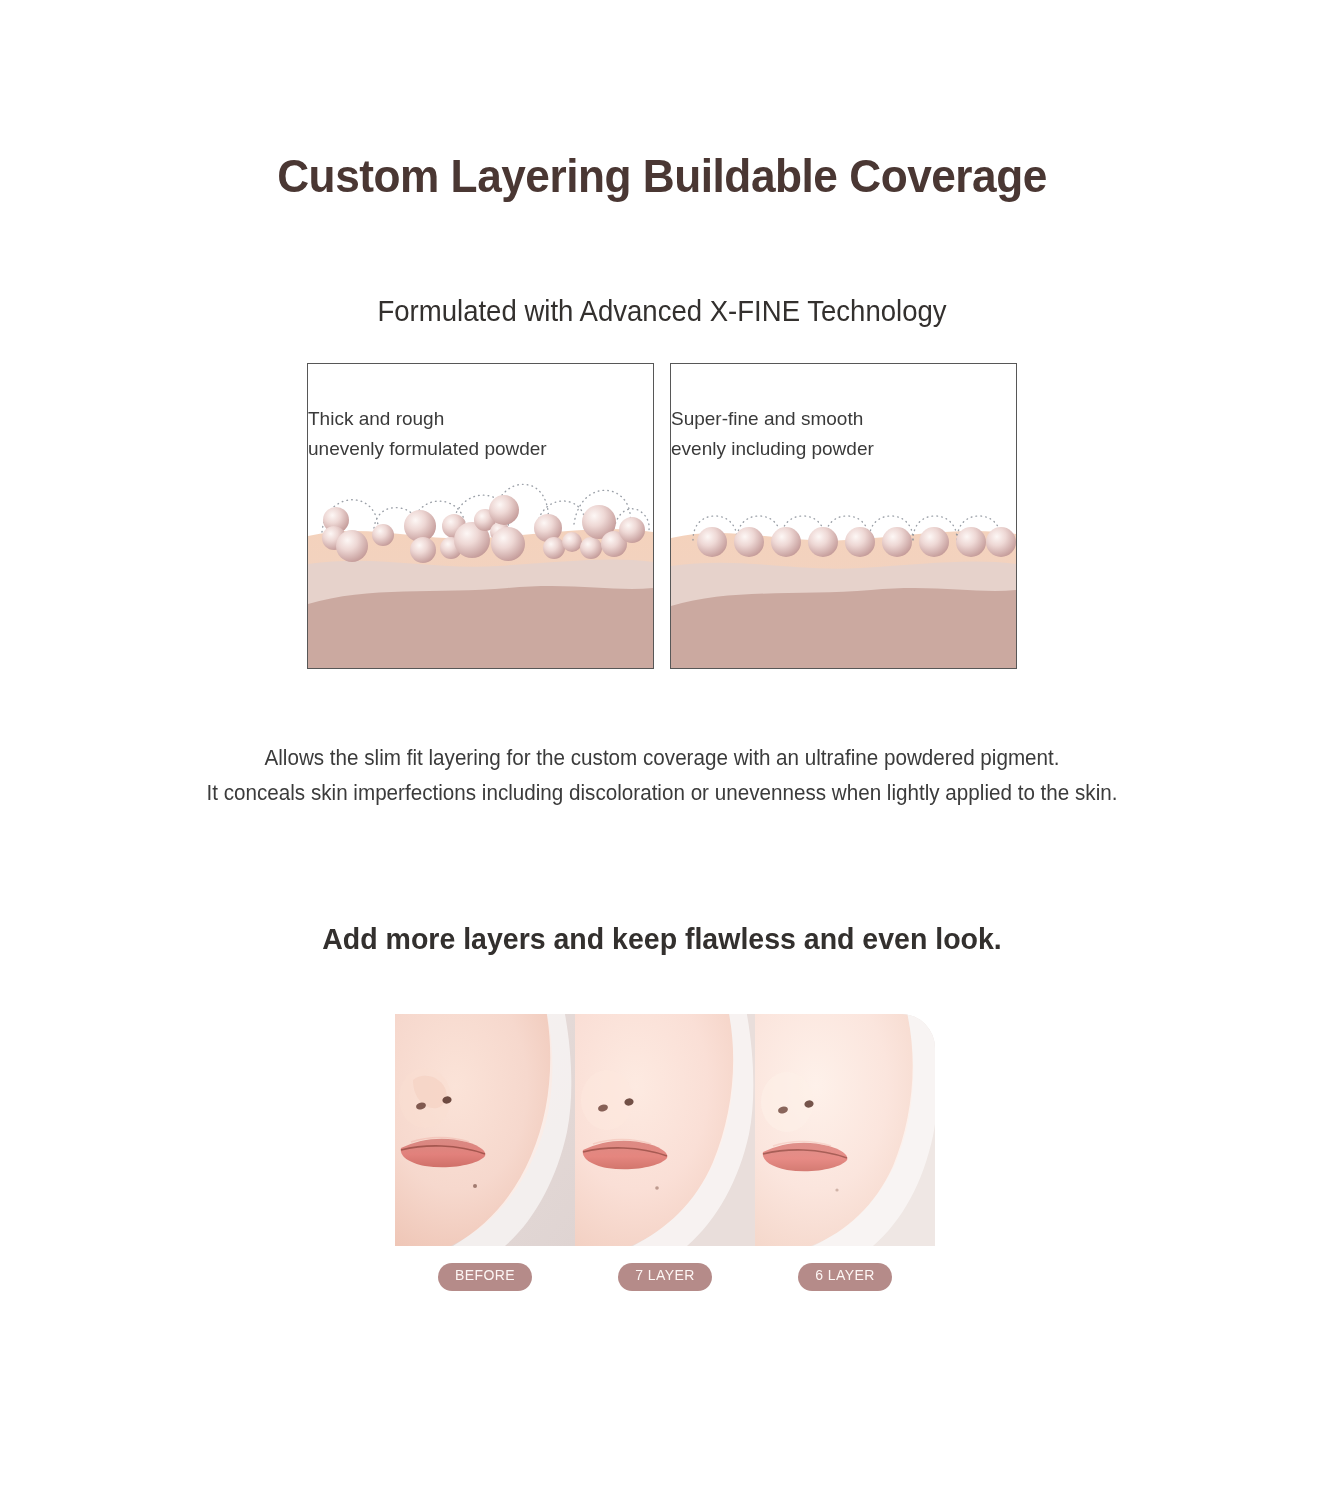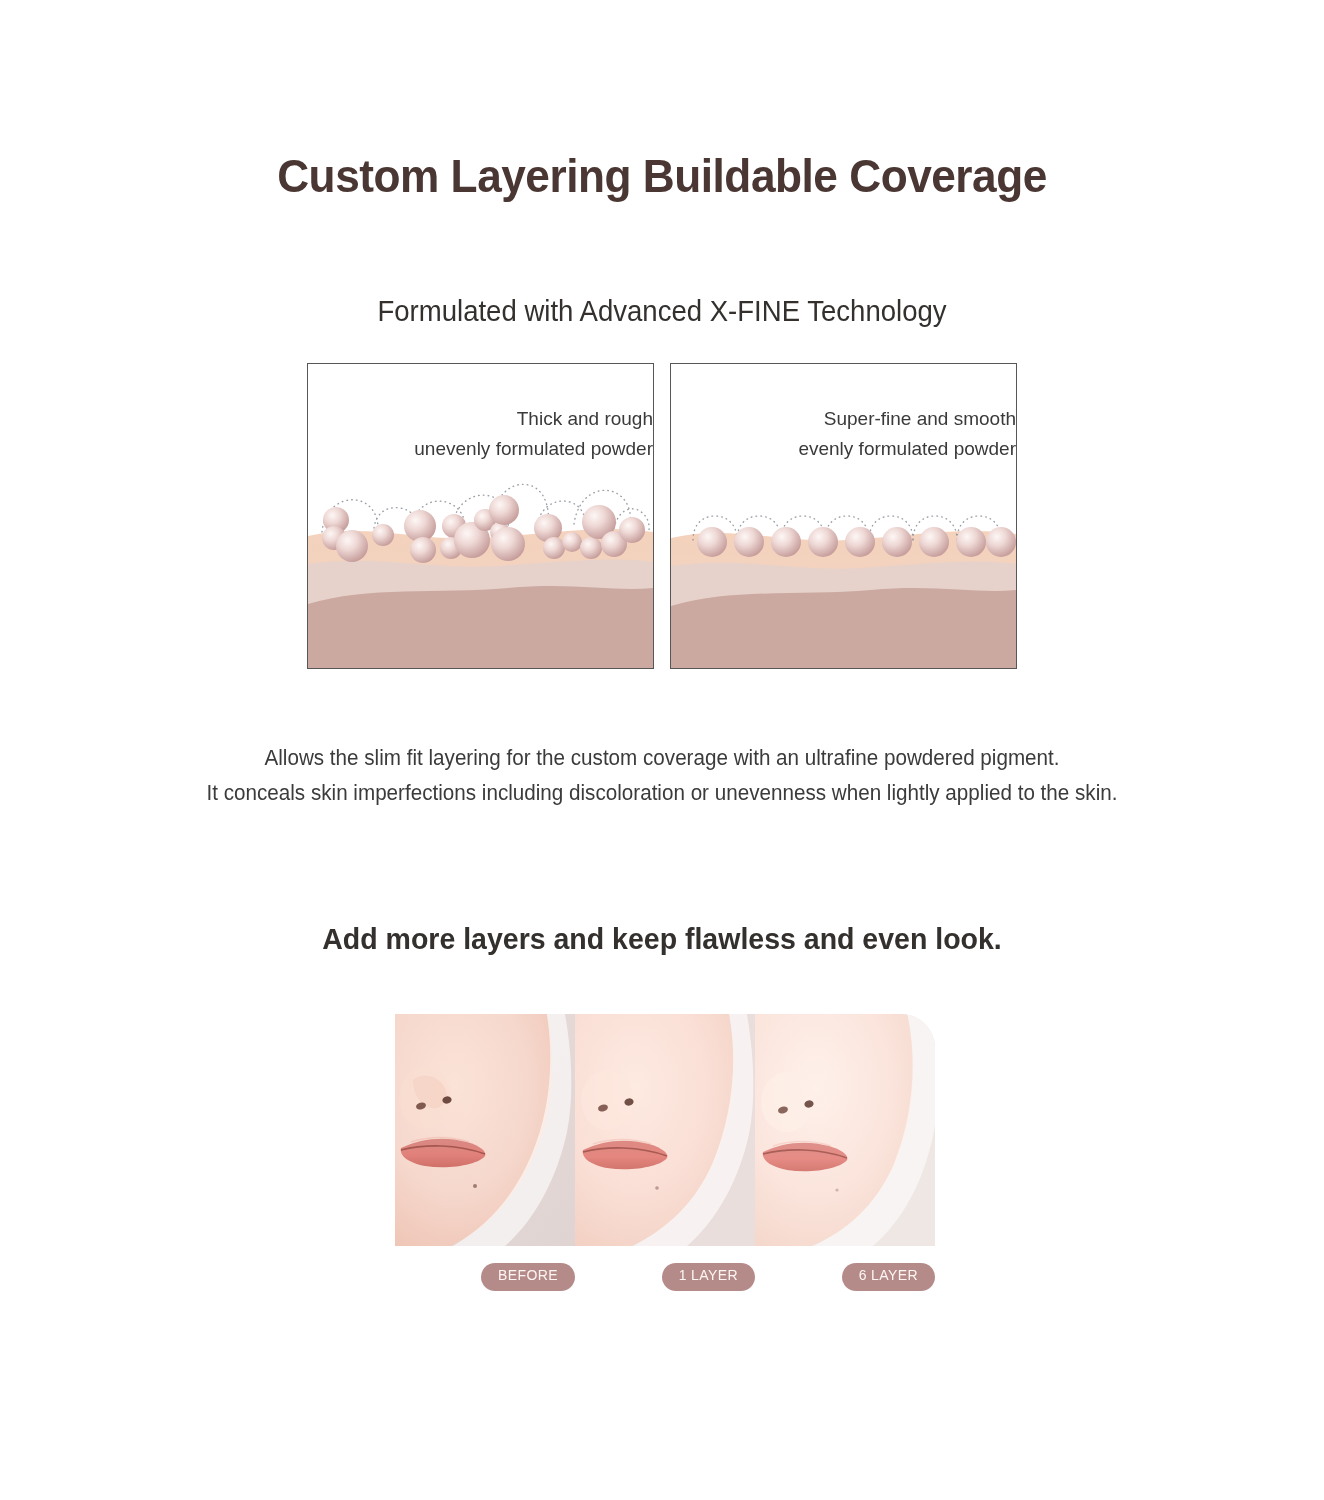--- a/index.html
+++ b/index.html
@@ -58,21 +58,21 @@
     border: 1px solid #575757;
     background: #ffffff;
     overflow: hidden;
     box-sizing: border-box;
   }
   .panel-caption {
     position: absolute;
     top: 40px;
     left: 0;
     width: 100%;
-    text-align: right;
+    text-align: left;
     font-size: 19px;
     line-height: 30px;
     color: #3a3a3a;
     z-index: 5;
     white-space: pre-line;
   }
 
   
   .skin-svg {
     position: absolute;
@@ -144,21 +144,21 @@
     position: absolute;
     top: 1263px;
     left: 395px;
     width: 540px;
     height: 28px;
     display: flex;
   }
   .badge-slot {
     width: 180px;
     display: flex;
-    justify-content: flex-end;
+    justify-content: center;
   }
   .badge {
     display: inline-block;
     background: #b58b89;
     color: #fdf6f4;
     font-size: 14px;
     letter-spacing: 0.4px;
     padding: 5px 17px 6px 17px;
     border-radius: 14px;
     line-height: 1;
@@ -228,21 +228,21 @@
         <circle cx="283" cy="90" r="11" fill="url(#pearlA)"></circle>
         <circle cx="291" cy="64" r="17" fill="url(#pearlA)"></circle>
         <circle cx="306" cy="86" r="13" fill="url(#pearlA)"></circle>
         <circle cx="324" cy="72" r="13" fill="url(#pearlA)"></circle>
       </g>
     </svg>
   </div>
 
   <div class="panel">
     <div class="panel-caption">Super-fine and smooth
-evenly formulated powder</div>
+evenly including powder</div>
 
     <svg class="skin-svg" viewBox="0 0 345 160" preserveAspectRatio="none">
       <defs>
         <linearGradient id="surfR" x1="0" y1="0" x2="0" y2="1">
           <stop offset="0%" stop-color="#f4d2bc"></stop>
           <stop offset="100%" stop-color="#efd3c6"></stop>
         </linearGradient>
       </defs>
       <path d="M0,30 C60,16 110,36 175,32 C240,28 295,18 345,26 L345,160 L0,160 Z" fill="url(#surfR)"></path>
       <path d="M0,58 C70,48 120,64 190,60 C255,56 300,50 345,56 L345,160 L0,160 Z" fill="#e6d2cb"></path>
@@ -375,18 +375,18 @@
       <path d="M150,-10 C164,44 158,104 138,152 C120,192 92,216 58,232 L118,232 C148,206 168,168 178,122 C186,82 182,30 174,-10 Z" fill="#ffffff" opacity="0.55"></path>
     </svg>
   </div>
 </div>
 
 <div class="badges">
   <div class="badge-slot">
     <span class="badge">BEFORE</span>
   </div>
   <div class="badge-slot">
-    <span class="badge">1 LAYER</span>
+    <span class="badge">7 LAYER</span>
   </div>
   <div class="badge-slot">
     <span class="badge">6 LAYER</span>
   </div>
 </div>
 
 </body></html>

